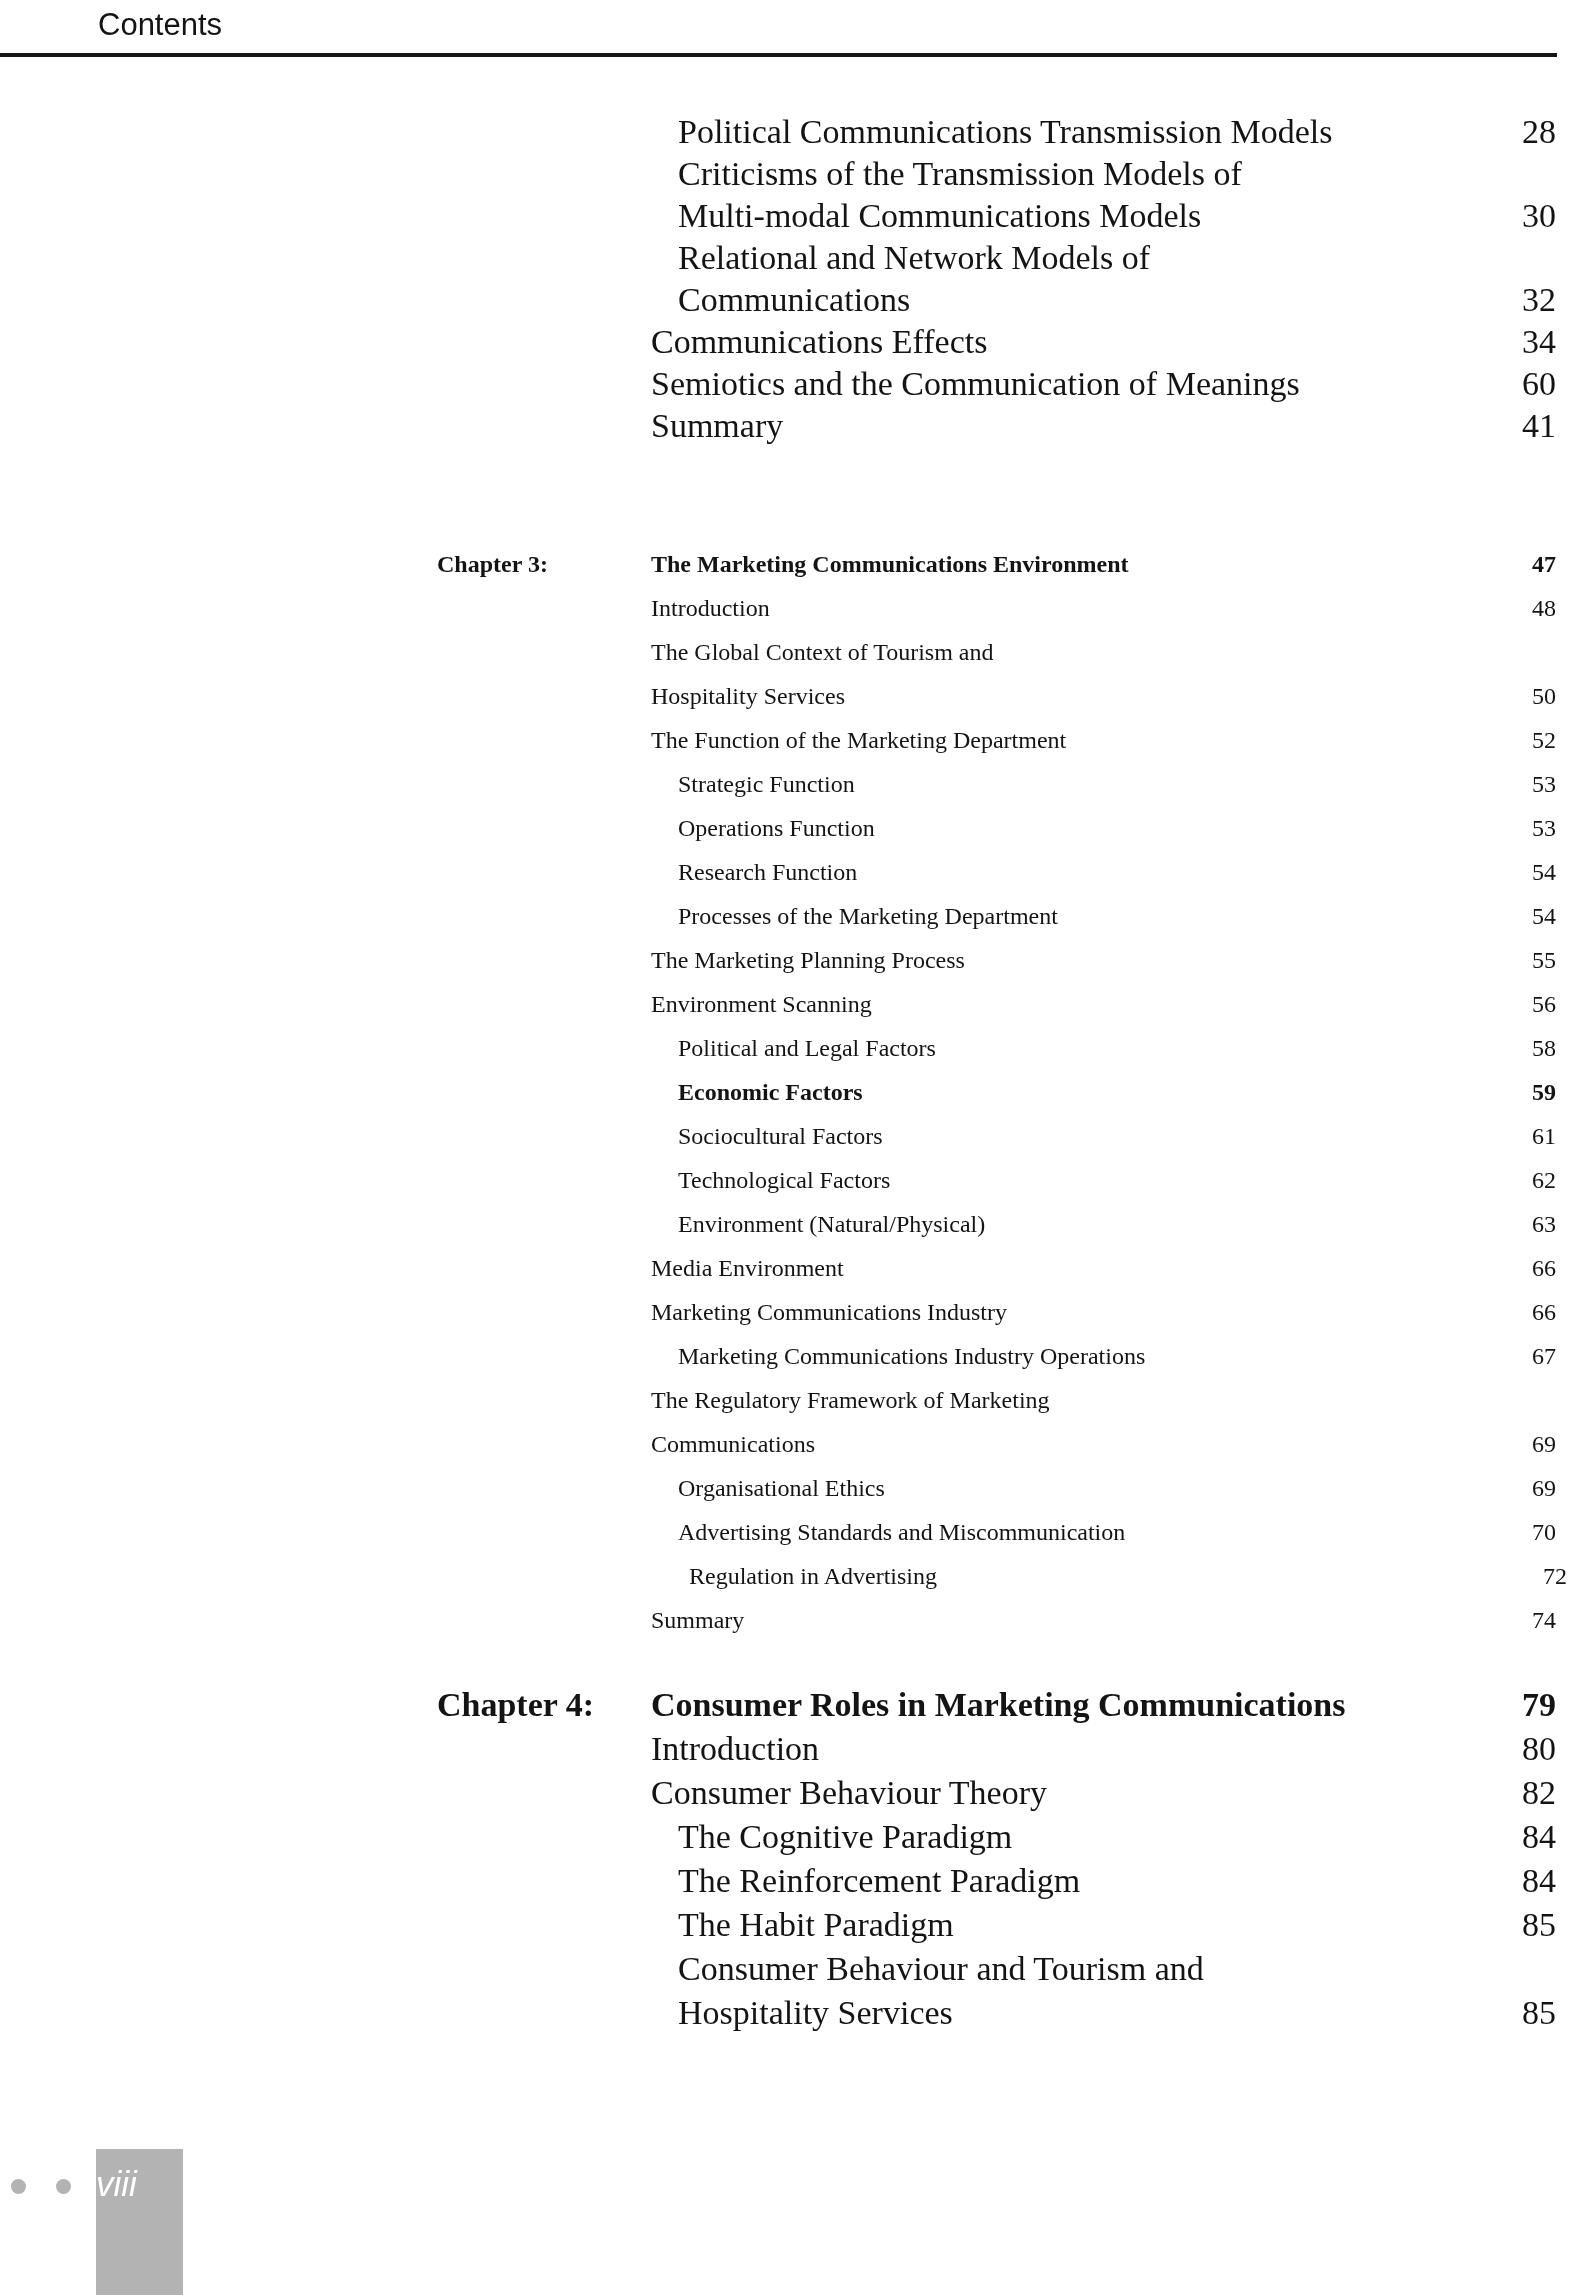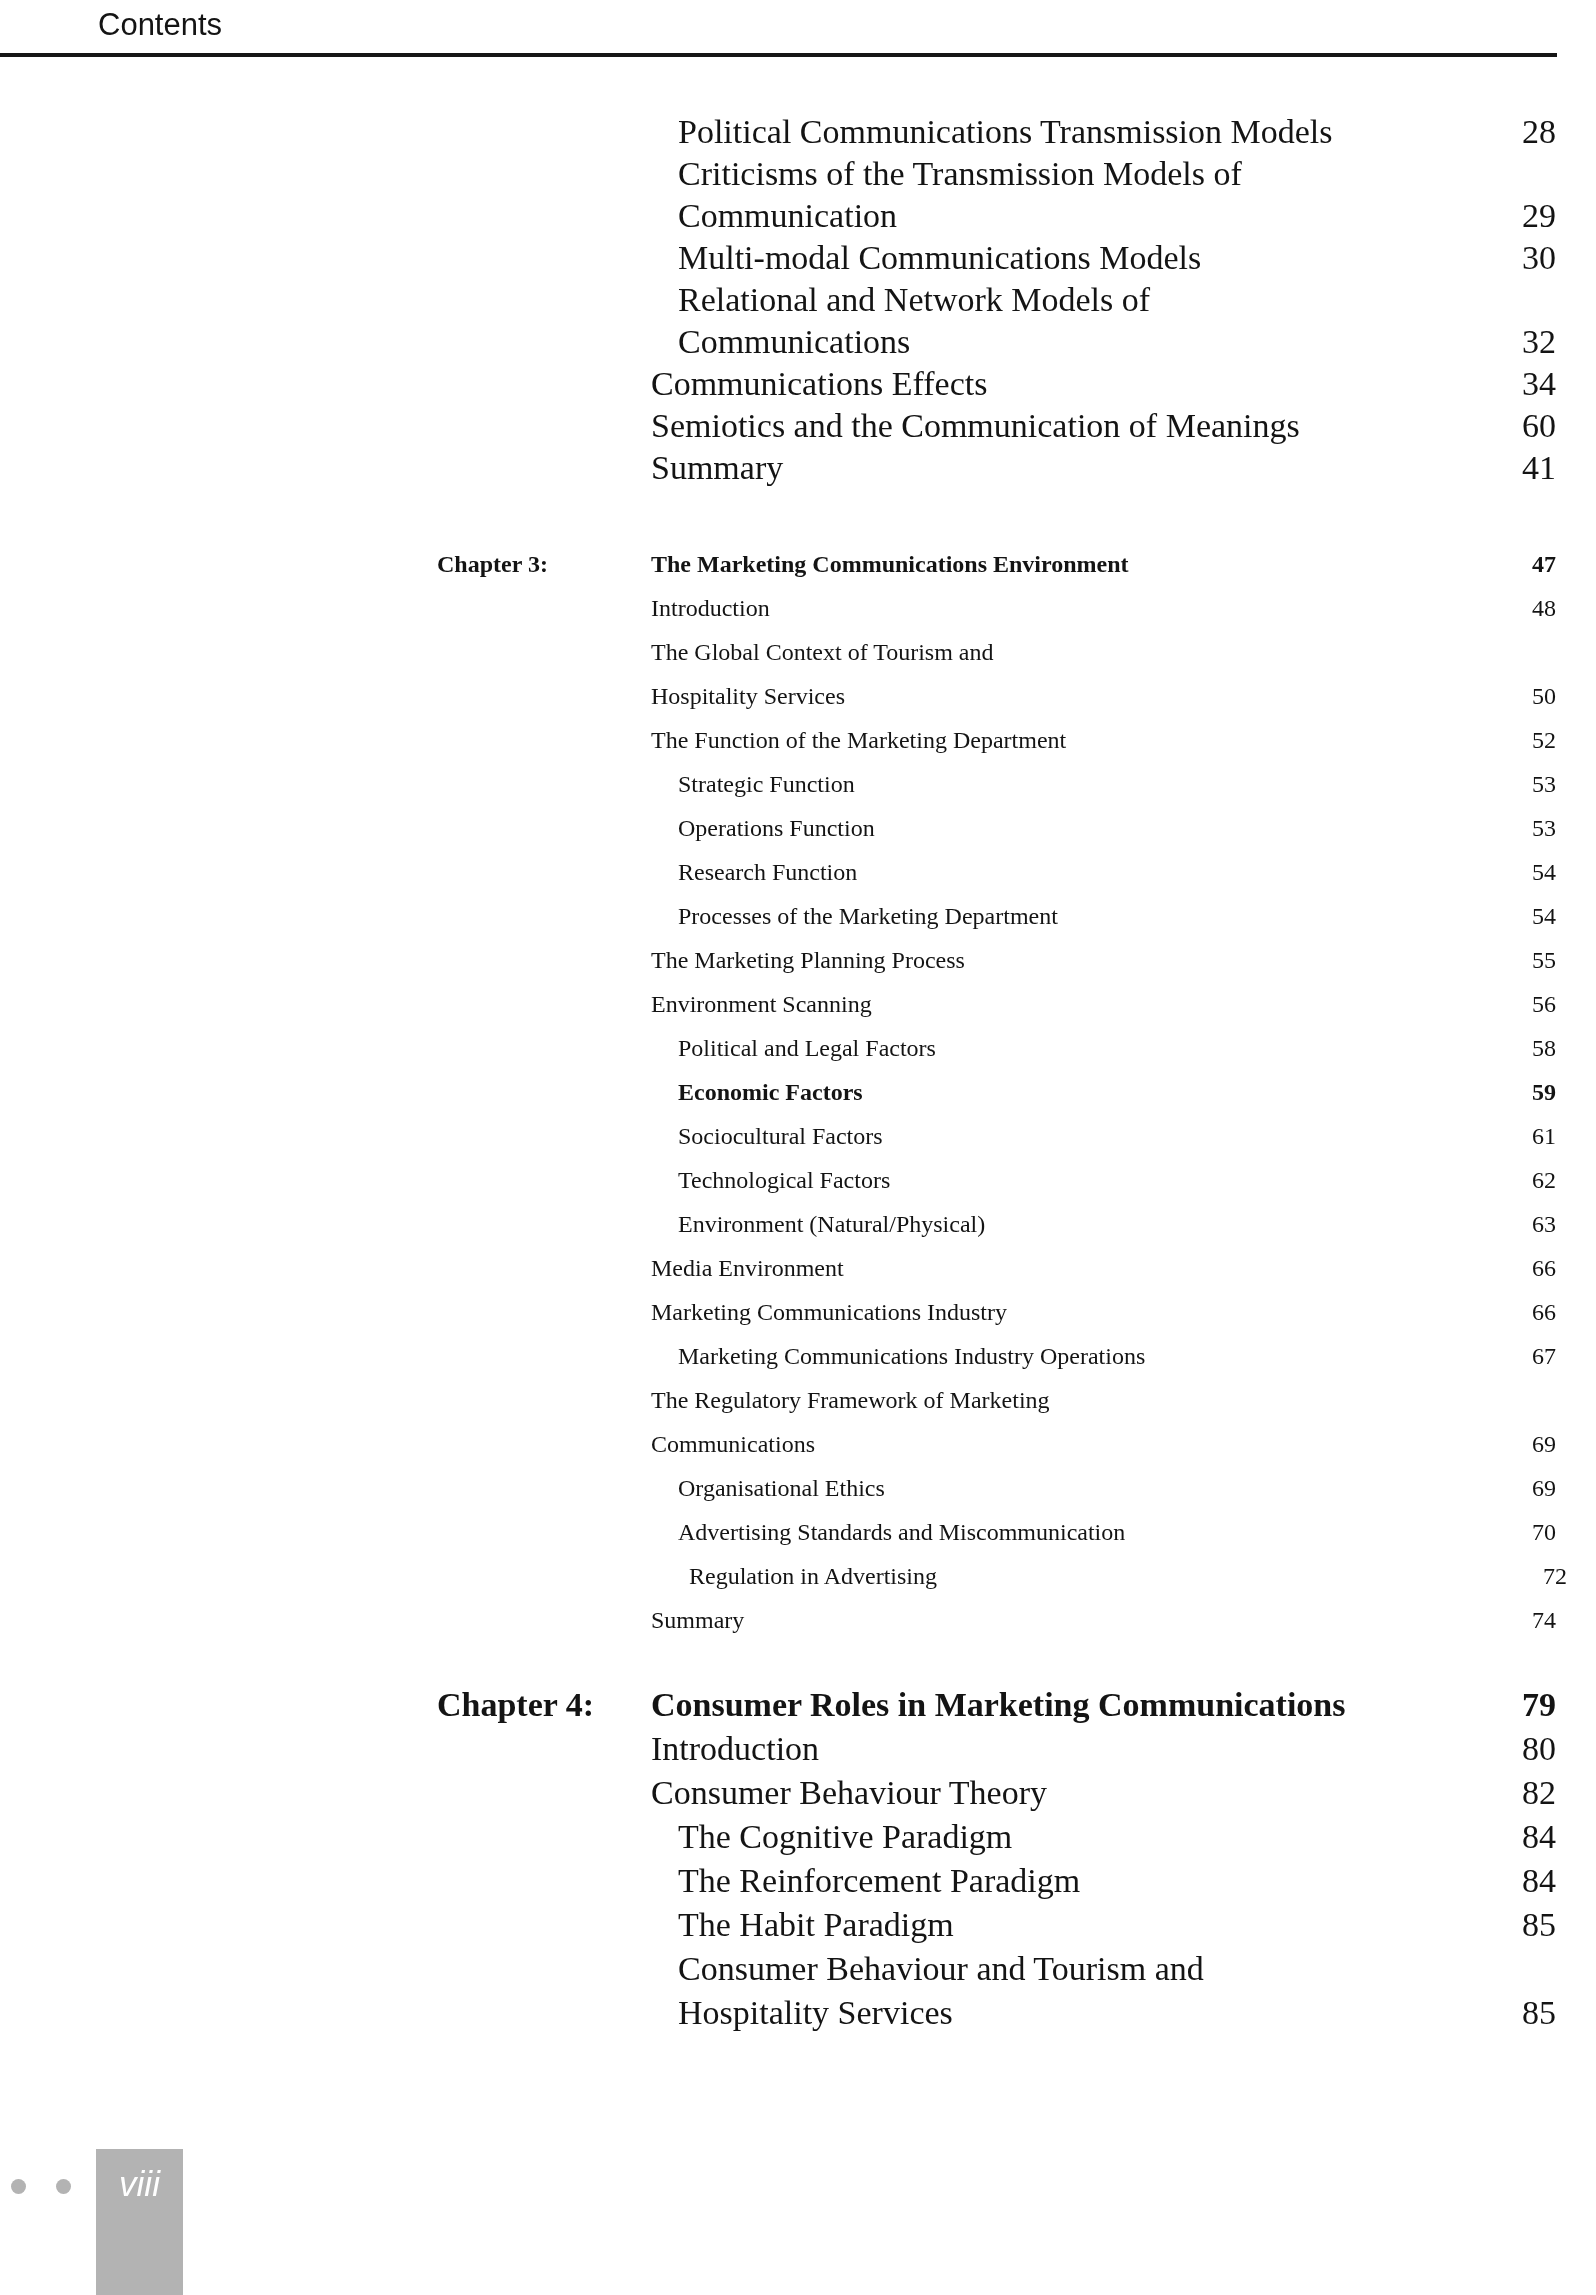--- a/index.html
+++ b/index.html
@@ -59,21 +59,20 @@
     top:2179px;
   }
   .footer-dot.d1{left:11px;}
   .footer-dot.d2{left:56px;}
   .footer-box{
     position:absolute;
     left:96px;
     top:2149px;
     width:87px;
     height:146px;
-    text-align:center;
   }
   .footer-box .roman{
     display:inline-block;
     margin-top:17.3px;
     font-family:"Liberation Sans","DejaVu Sans",sans-serif;
     font-style:italic;
     font-size:35px;
     color:#ffffff;
     line-height:1;
   }
@@ -90,24 +89,20 @@
   <div class="toc" id="toc">
       <div class="toc-section" style="top: 111px; font-size: 34px;">
         <div class="toc-row" style="height: 42px; line-height: 42px;">
           <span class="entry lvl2">Political Communications Transmission Models</span>
           <span class="pagenum">28</span>
         </div>
         <div class="toc-row" style="height: 42px; line-height: 42px;">
           <span class="entry lvl2">Criticisms of the Transmission Models of</span>
         </div>
         <div class="toc-row" style="height: 42px; line-height: 42px;">
-          <span class="entry lvl2">Communication</span>
-          <span class="pagenum">29</span>
-        </div>
-        <div class="toc-row" style="height: 42px; line-height: 42px;">
           <span class="entry lvl2">Multi-modal Communications Models</span>
           <span class="pagenum">30</span>
         </div>
         <div class="toc-row" style="height: 42px; line-height: 42px;">
           <span class="entry lvl2">Relational and Network Models of</span>
         </div>
         <div class="toc-row" style="height: 42px; line-height: 42px;">
           <span class="entry lvl2">Communications</span>
           <span class="pagenum">32</span>
         </div>

